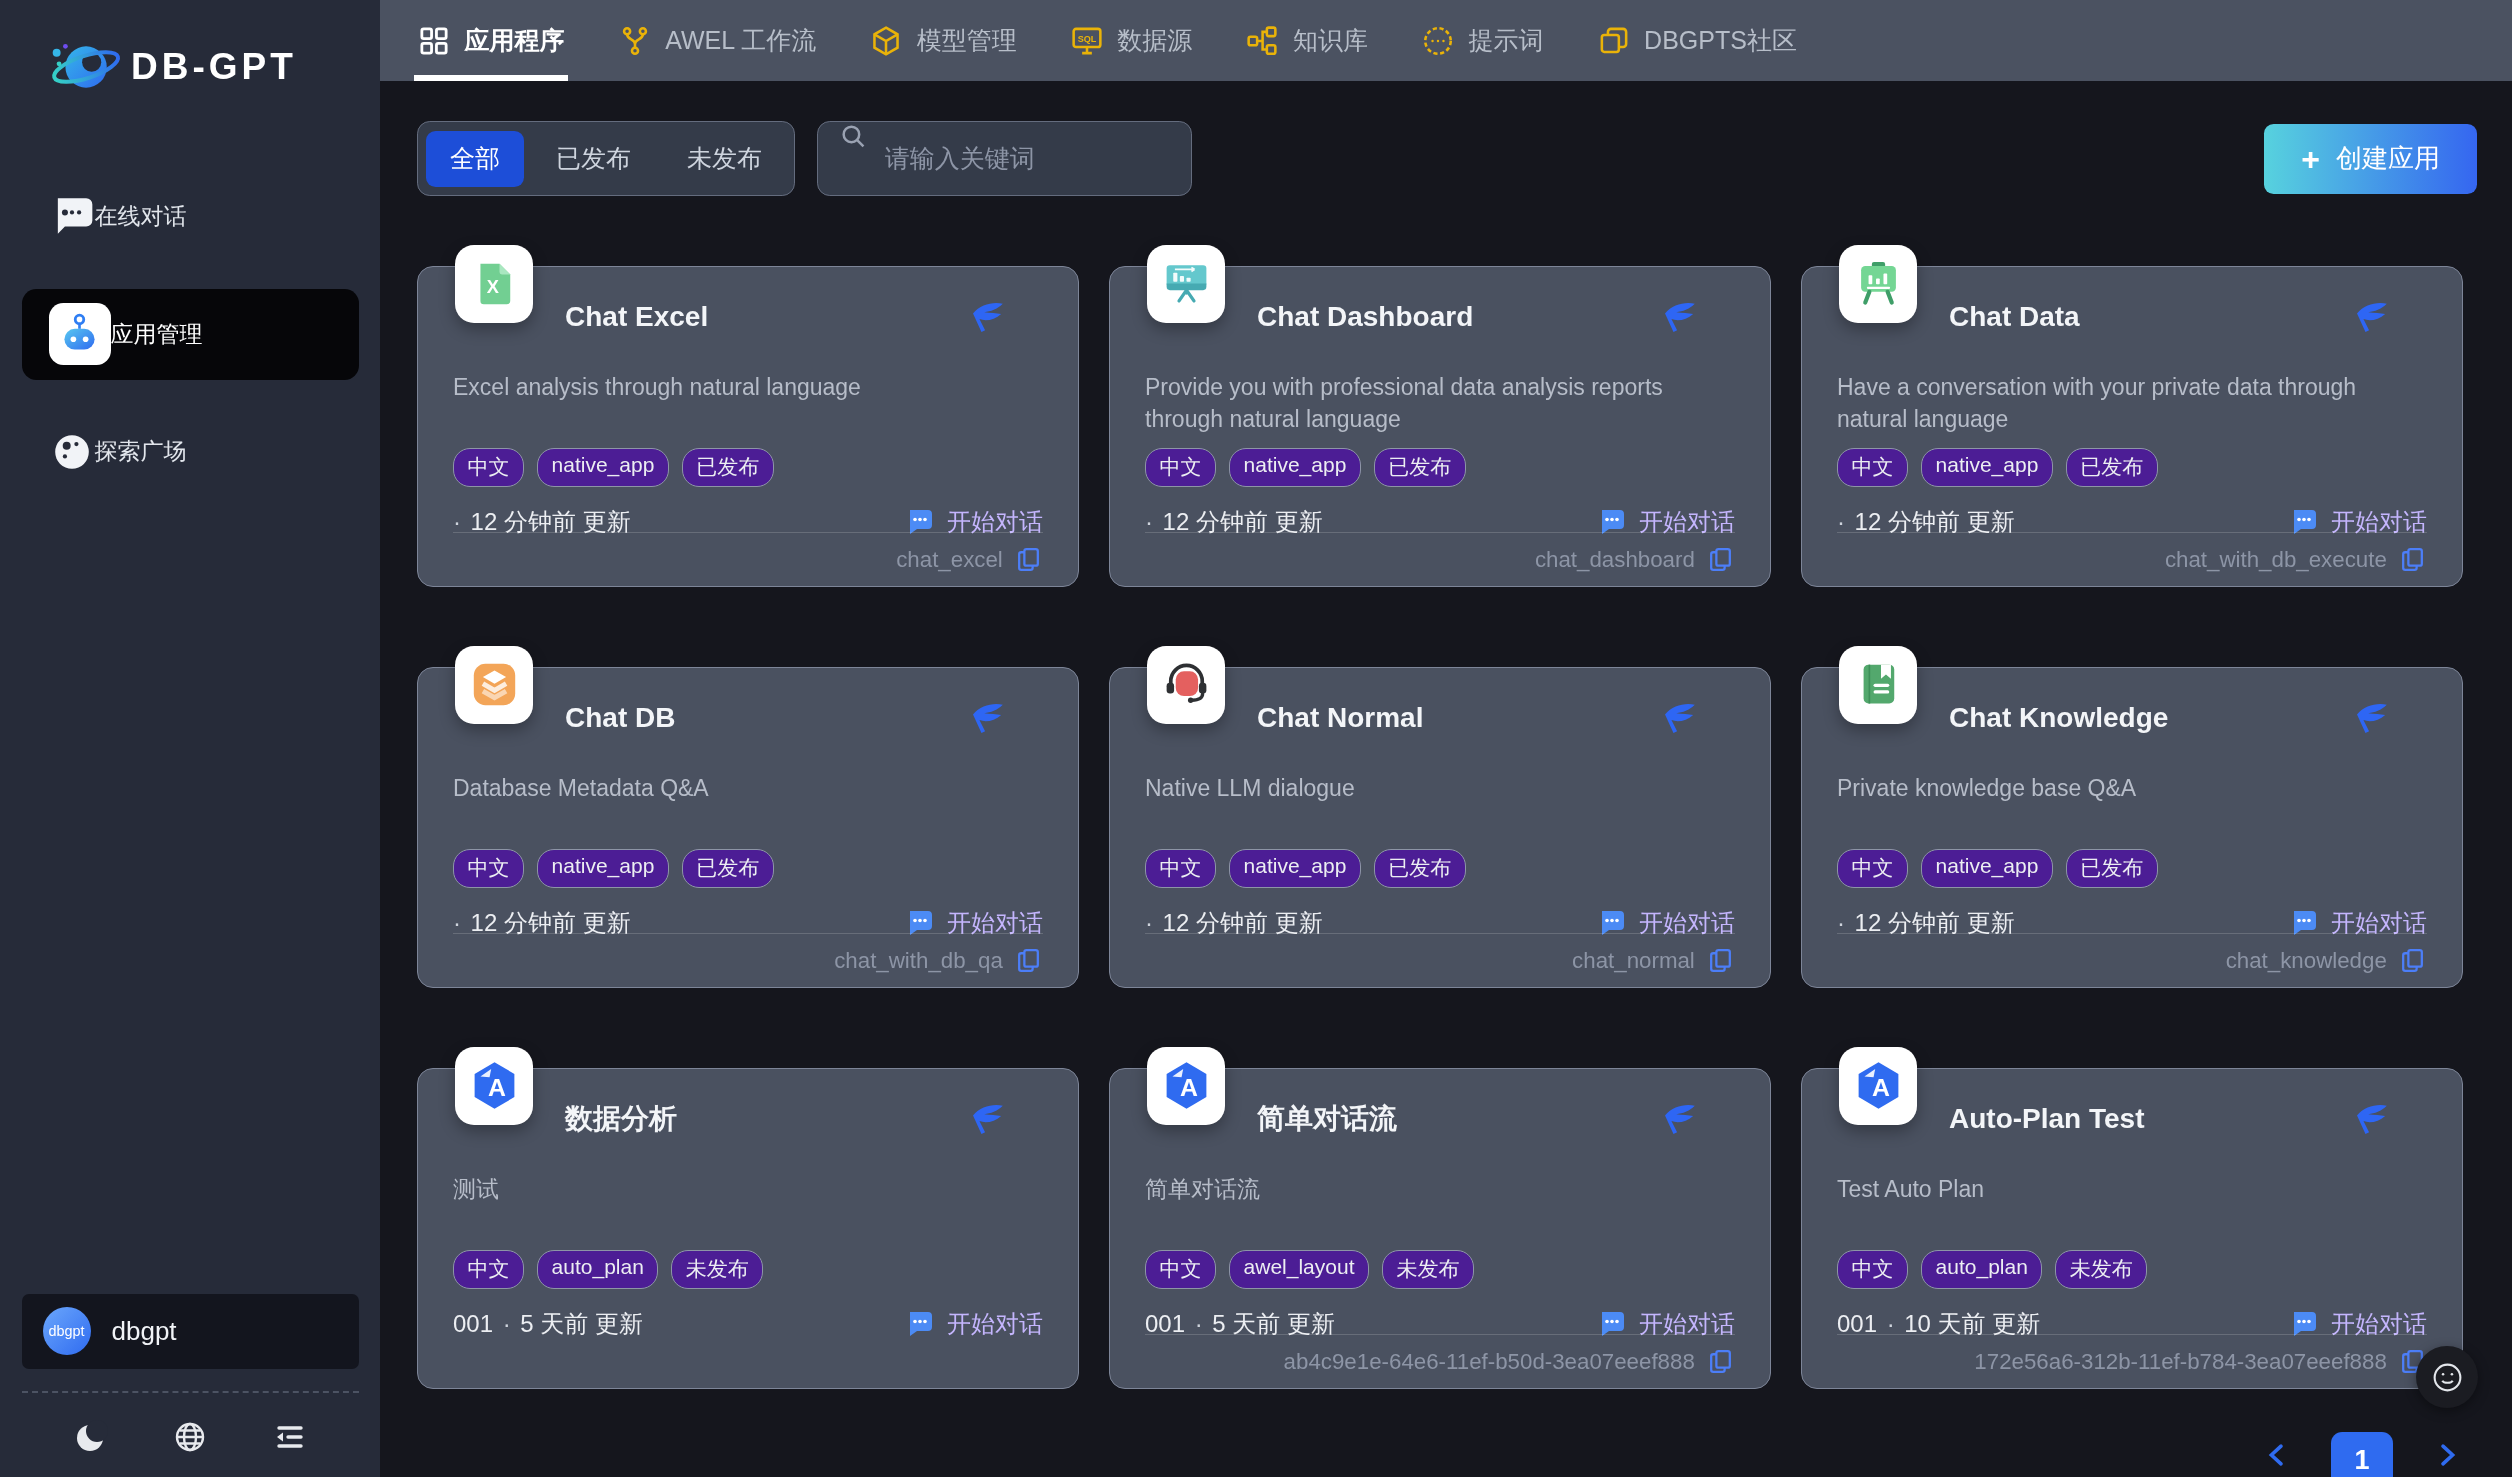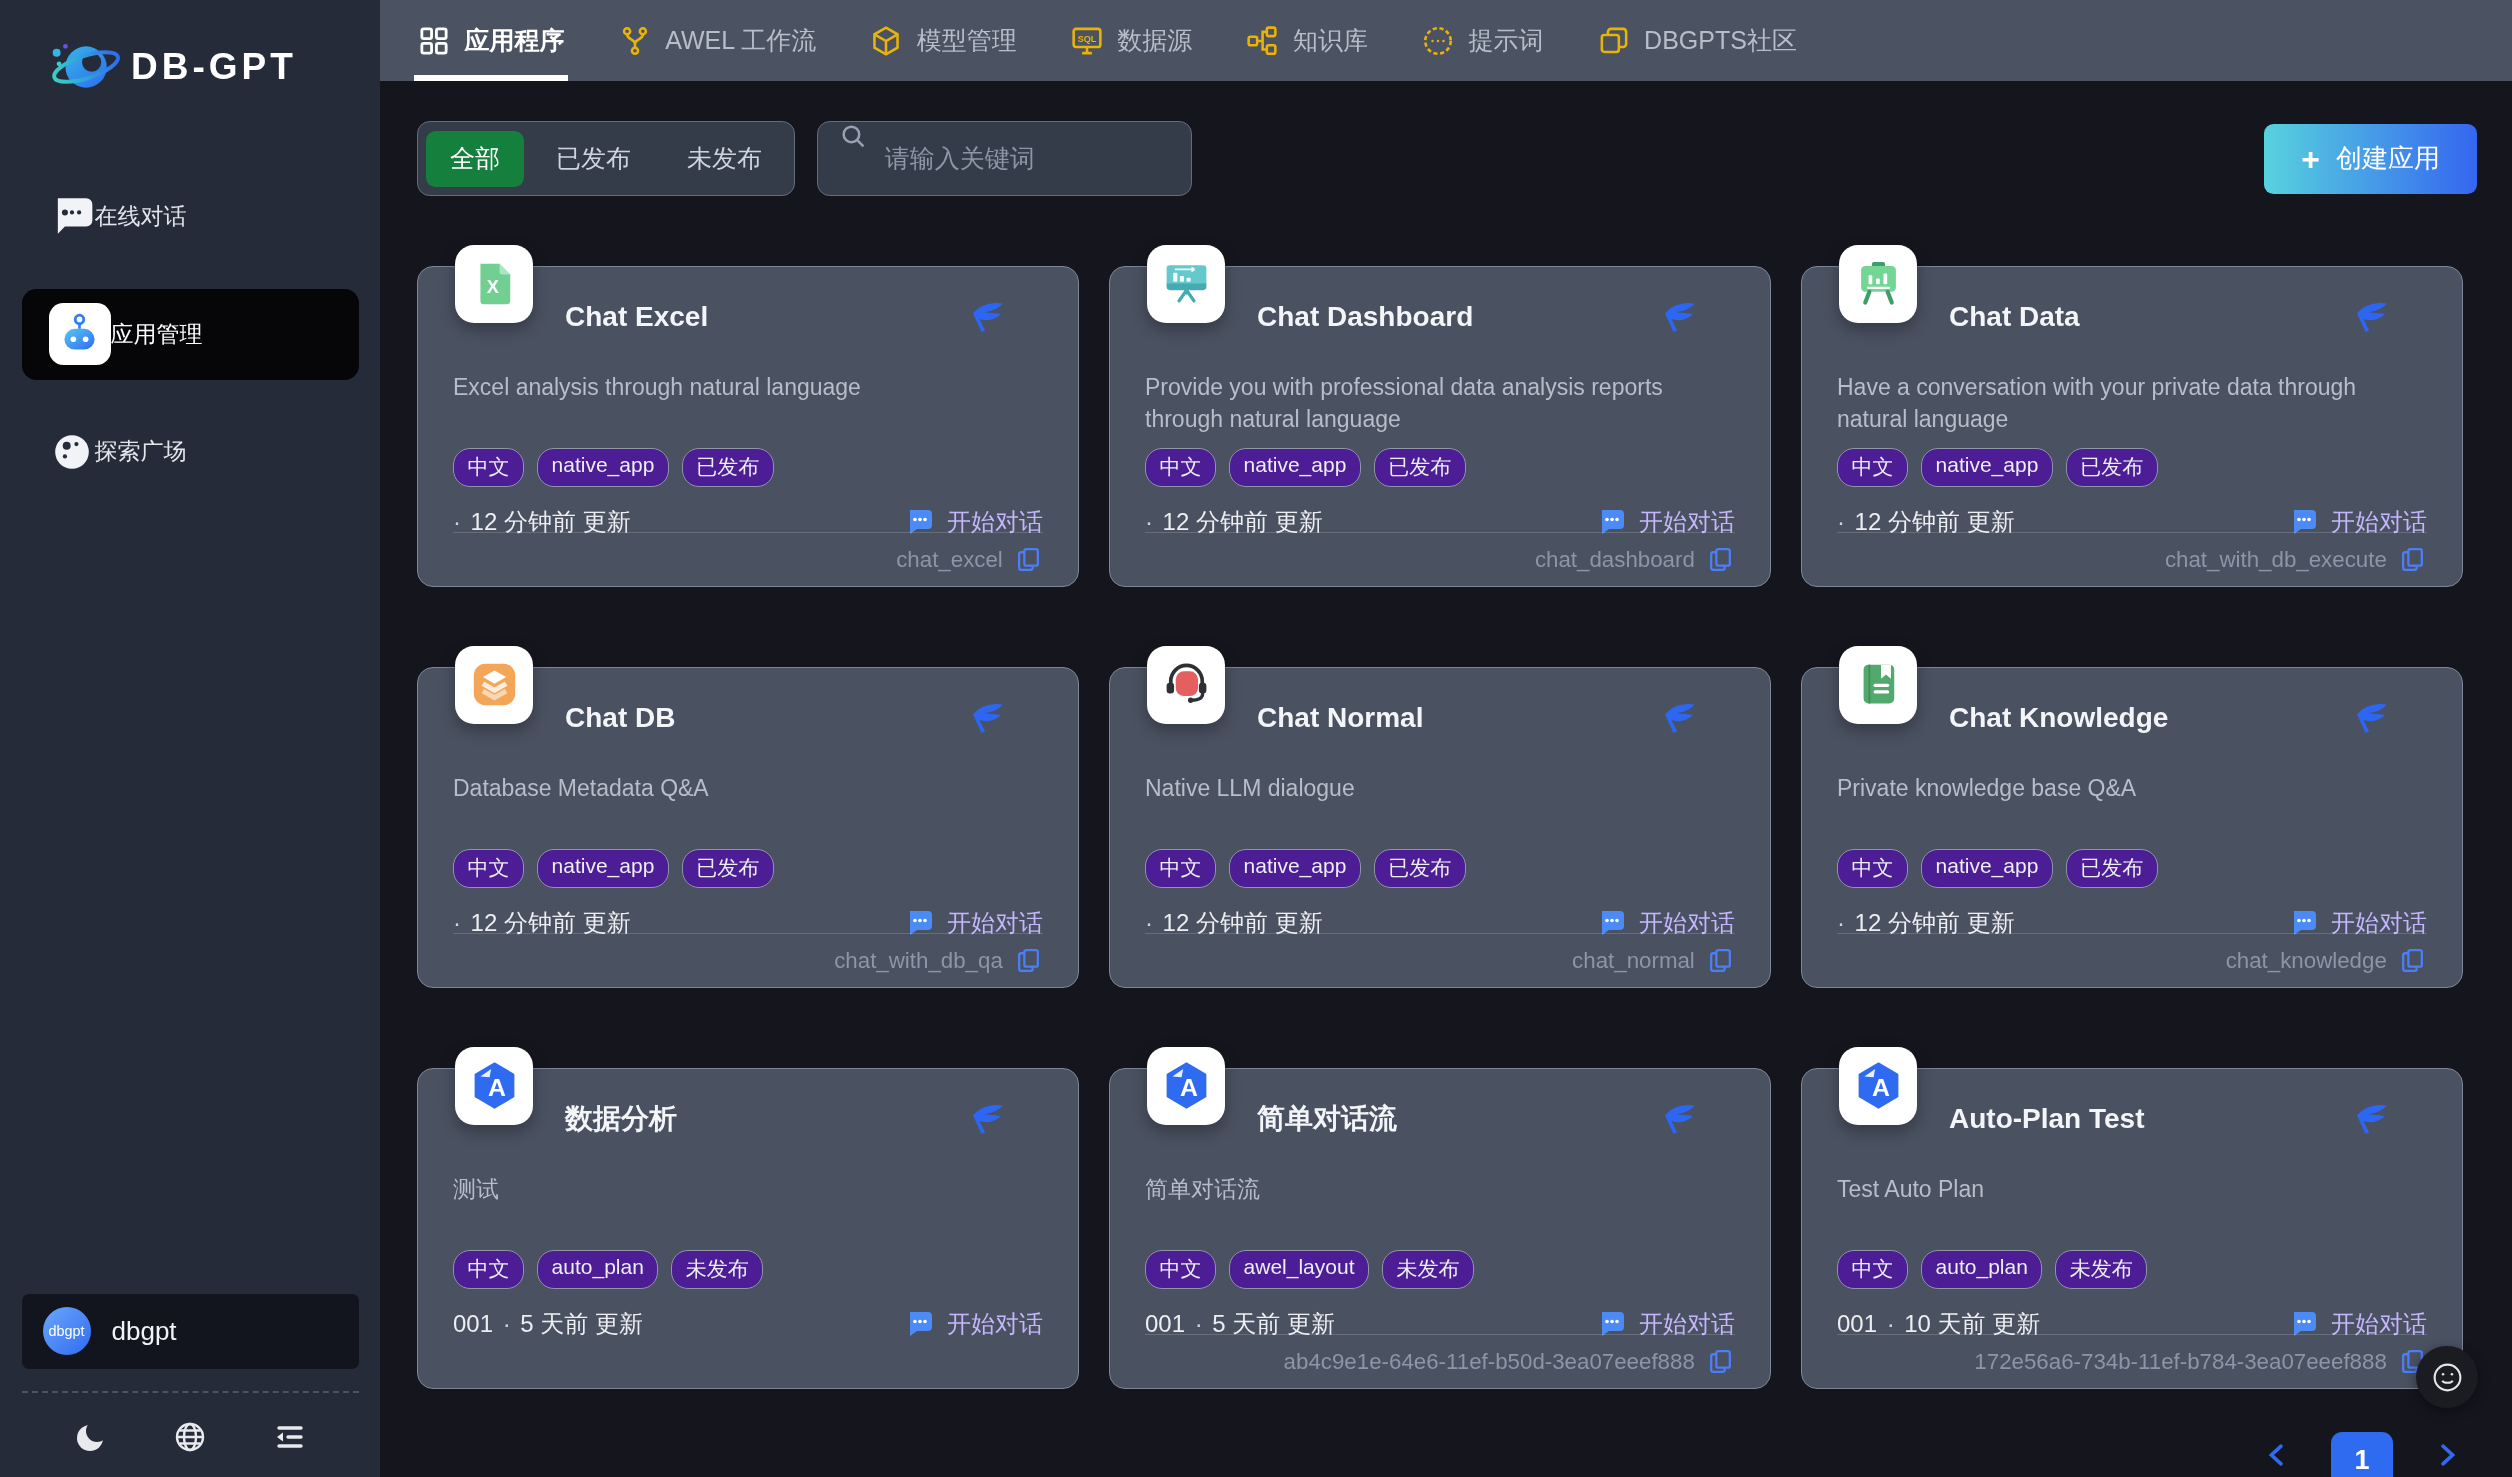--- a/index.html
+++ b/index.html
@@ -33,21 +33,21 @@
   .topnav-item .ticon{width:34px;height:34px;color:#eab308;display:flex}
   .topnav-item .ticon svg{width:34px;height:34px}
   .topnav-item.active{color:#fff;font-weight:bold}
   .topnav-item.active .ticon{color:#fff}
   .topnav-item.active::after{content:"";position:absolute;left:-3.2px;right:-3.2px;bottom:0;height:6.4px;background:#fff}
   
   .content{position:absolute;left:380px;top:81px;right:0;bottom:0}
   .toolbar{position:absolute;top:40px;left:37px;right:35px;display:flex;align-items:center}
   .filters{display:flex;align-items:center;background:#343b49;border:1.6px solid #646c7e;border-radius:12.8px;padding:8px;gap:8px;height:75px;box-sizing:border-box}
   .filter{font-size:25px;color:#ced4de;padding:0 24px;height:56px;display:flex;align-items:center;border-radius:9.6px;cursor:pointer;white-space:nowrap}
-  .filter.active{background:#15803d;color:#fff}
+  .filter.active{background:#1d4ed8;color:#fff}
   .searchbox{margin-left:22.3px;width:375px;height:75px;box-sizing:border-box;background:#343b49;border:1.6px solid #646c7e;border-radius:12.8px;display:flex;gap:14.4px;padding:0 21px}
   .searchbox svg{width:29px;height:29px;flex:none}
   .searchbox input{background:transparent;border:none;outline:none;font-size:25px;color:#e8eaf0;width:100%;font-family:"Liberation Sans",sans-serif}
   .searchbox input::placeholder{color:#8d95a6}
   .create-btn{margin-left:auto;height:70px;padding:0 37px;border:none;border-radius:9.6px;background:linear-gradient(90deg,#57d2de,#3566f0);color:#fff;font-size:26px;display:flex;align-items:center;gap:16px;cursor:pointer;font-family:"Liberation Sans",sans-serif}
   .create-btn .plus{font-size:32px;font-weight:bold;line-height:1}
   
   .grid{position:absolute;top:185px;left:37px;display:grid;grid-template-columns:repeat(3,662px);column-gap:30px;row-gap:80px}
   .card{position:relative;height:321px;background:#4a5160;border:1.6px solid #7d8598;border-radius:16px;box-sizing:border-box;padding:0 35px;cursor:pointer}
   .tile{position:absolute;top:-22.3px;left:37px;width:78px;height:78px;background:#fff;border-radius:19px;display:flex;align-items:center;justify-content:center;box-shadow:0 6.4px 16px rgba(0,0,0,.3)}
@@ -703,21 +703,21 @@
         <svg viewBox="0 0 32 32">
               <path d="M7 4h18a4 4 0 014 4v11a4 4 0 01-4 4H14l-7 5z" fill="#4c8bf5"></path>
               <circle cx="12" cy="13.5" r="1.8" fill="#fff"></circle>
               <circle cx="17" cy="13.5" r="1.8" fill="#fff"></circle>
               <circle cx="22" cy="13.5" r="1.8" fill="#fff"></circle>
             </svg>
         <span class="chat-label">开始对话</span>
       </span>
     </div>
     <div class="card-footer">
-      <span class="app-id">172e56a6-734b-11ef-b784-3ea07eeef888</span>
+      <span class="app-id">172e56a6-312b-11ef-b784-3ea07eeef888</span>
       <span class="copy-btn">
         <svg viewBox="0 0 28 28" fill="none" stroke="#4c7ef8" stroke-width="2.2">
               <rect x="10" y="4" width="13" height="16" rx="2"></rect>
               <path d="M18 20v2a2 2 0 01-2 2H7a2 2 0 01-2-2V9a2 2 0 012-2h3"></path>
             </svg>
       </span>
     </div>
   </div>
     </div>
 

